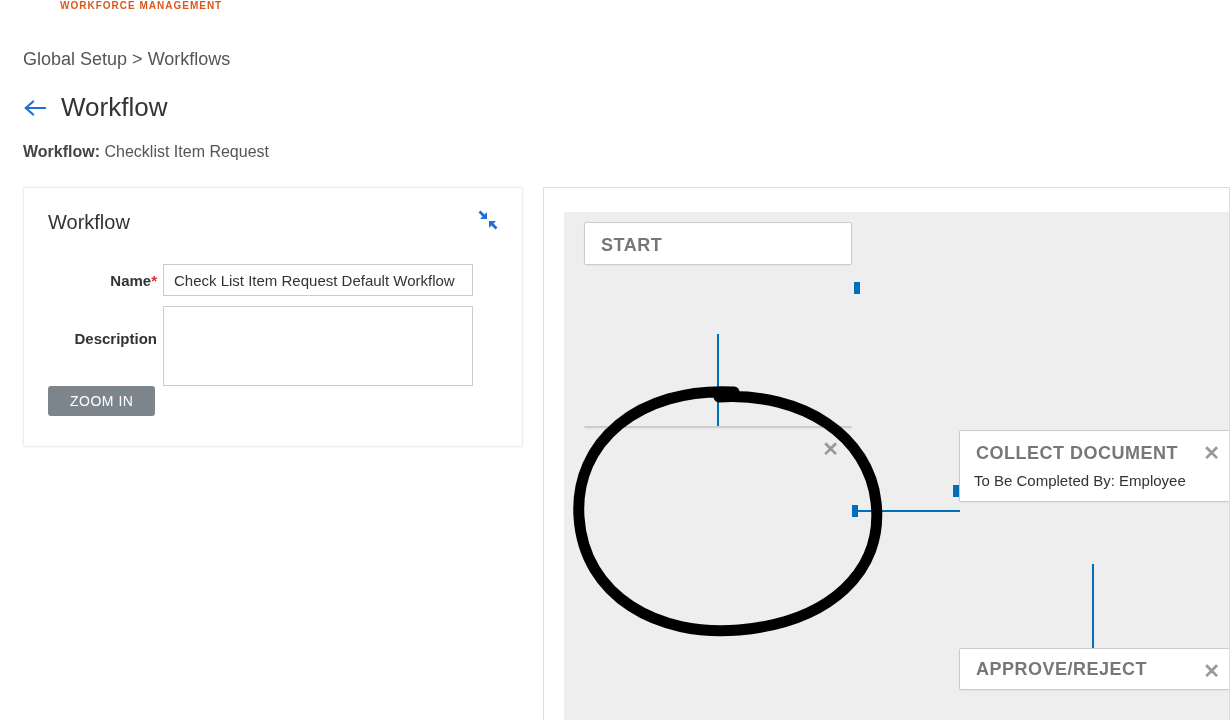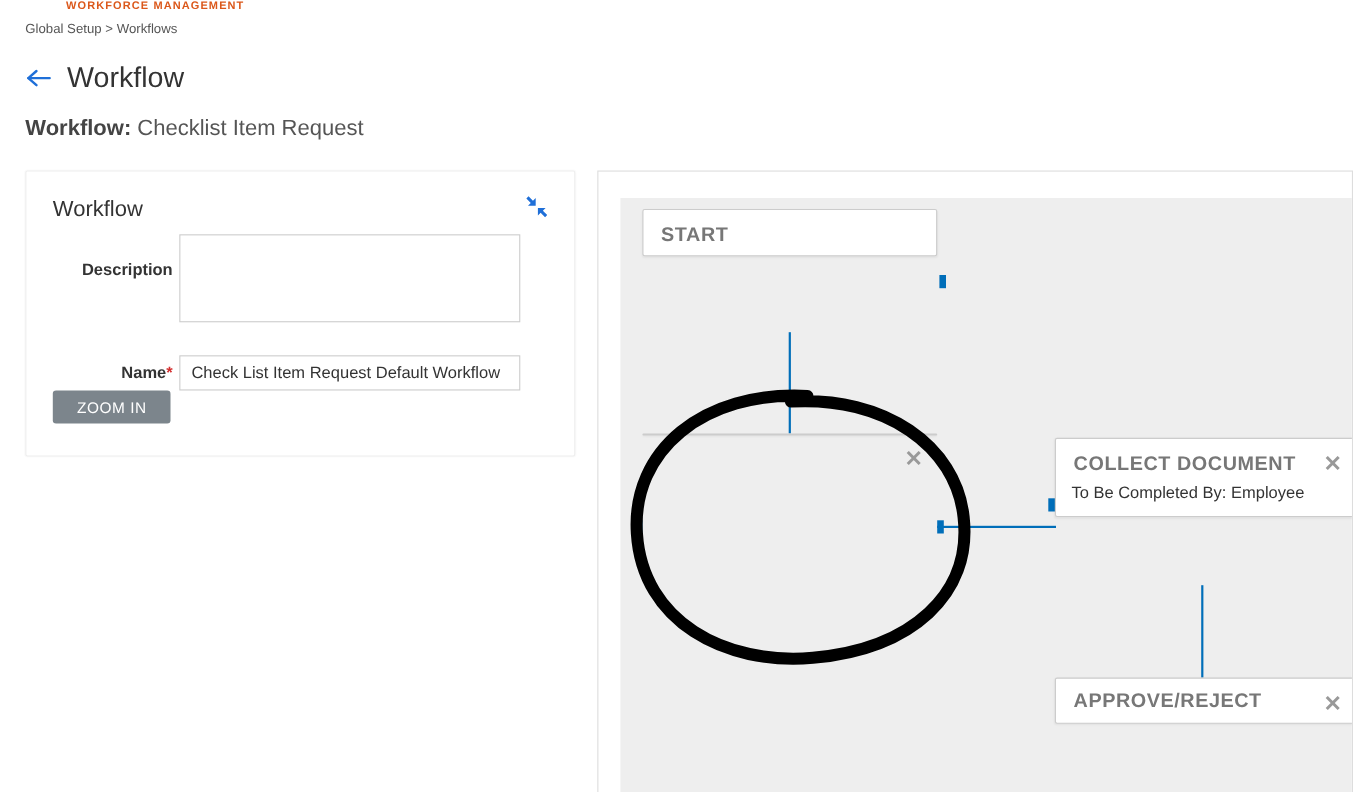--- a/index.html
+++ b/index.html
@@ -1,28 +1,28 @@
 <!DOCTYPE html>
 <html><head>
 <meta charset="utf-8">
 <style>
   * { box-sizing: border-box; margin: 0; padding: 0; }
   html, body { width: 1230px; height: 720px; font-family: "Segoe UI", Arial, sans-serif; color:#333; background:#fff; overflow:hidden; }
 
   .logo-sub { font-size:10px; font-weight:700; letter-spacing:1px; color:#DB581B; margin-left:60px; margin-top:0px; }
 
-  .breadcrumb { margin:8px 0 0 23px; font-size:12px; color:#555; }
+  .breadcrumb { margin:38px 0 0 23px; font-size:18px; color:#555; }
   .breadcrumb span { color:#555; }
 
   .page-title-row { display:flex; align-items:center; gap:14px; margin:22px 0 0 23px; }
   .back-arrow { width:24px; height:24px; display:flex; align-items:center; justify-content:center; cursor:pointer; }
   .back-arrow svg { stroke:#1F6FD8; }
   .page-title { font-size:26px; font-weight:400; color:#333; }
 
-  .type-line { margin:20px 0 0 23px; font-size:20px; }
+  .type-line { margin:20px 0 0 23px; font-size:16px; }
   .type-label { font-weight:700; color:#444; }
   .type-value { color:#555; }
 
   .columns { display:flex; margin:26px 0 0 23px; gap:20px; }
 
   .panel-left { width:500px; background:#fff; border:1px solid #eee; border-top:1px solid #eee; border-radius:2px; box-shadow:0 0 0 1px rgba(0,0,0,0.02); padding:22px 24px 28px 24px; height:260px; }
   .panel-head { display:flex; justify-content:space-between; align-items:center; }
   .panel-title { font-size:20px; color:#333; font-weight:400; }
   .collapse-btn { cursor:pointer; }
   .collapse-btn svg { fill:#1F6FD8; }
@@ -108,30 +108,30 @@
     <div class="panel-head">
       <div class="panel-title">Workflow</div>
       <div class="collapse-btn">
         <svg width="20" height="20" viewBox="0 0 20 20">
           <polygon points="2,9 9,9 9,2 6.5,4.5 2.5,0.5 0.5,2.5 4.5,6.5"></polygon>
           <polygon points="18,11 11,11 11,18 13.5,15.5 17.5,19.5 19.5,17.5 15.5,13.5"></polygon>
         </svg>
       </div>
     </div>
 
-    <div class="form-row" style="align-items:flex-start; margin-top:10px;">
-      <div class="form-label" style="padding-top:24px;">Description</div>
-      <textarea class="textarea-input" style=""></textarea>
-    </div>
-
     <div class="form-row">
       <div class="form-label">
         <span>Name</span><span class="req">*</span>
       </div>
       <input class="text-input" type="text" value="Check List Item Request Default Workflow" style="">
+    </div>
+
+    <div class="form-row" style="align-items:flex-start; margin-top:10px;">
+      <div class="form-label" style="padding-top:24px;">Description</div>
+      <textarea class="textarea-input" style=""></textarea>
     </div>
 
     <div class="btn-row">
       <button class="btn">ZOOM IN</button>
     </div>
   </div>
 
   <div class="canvas-wrap">
     <div class="canvas-inner">
 

